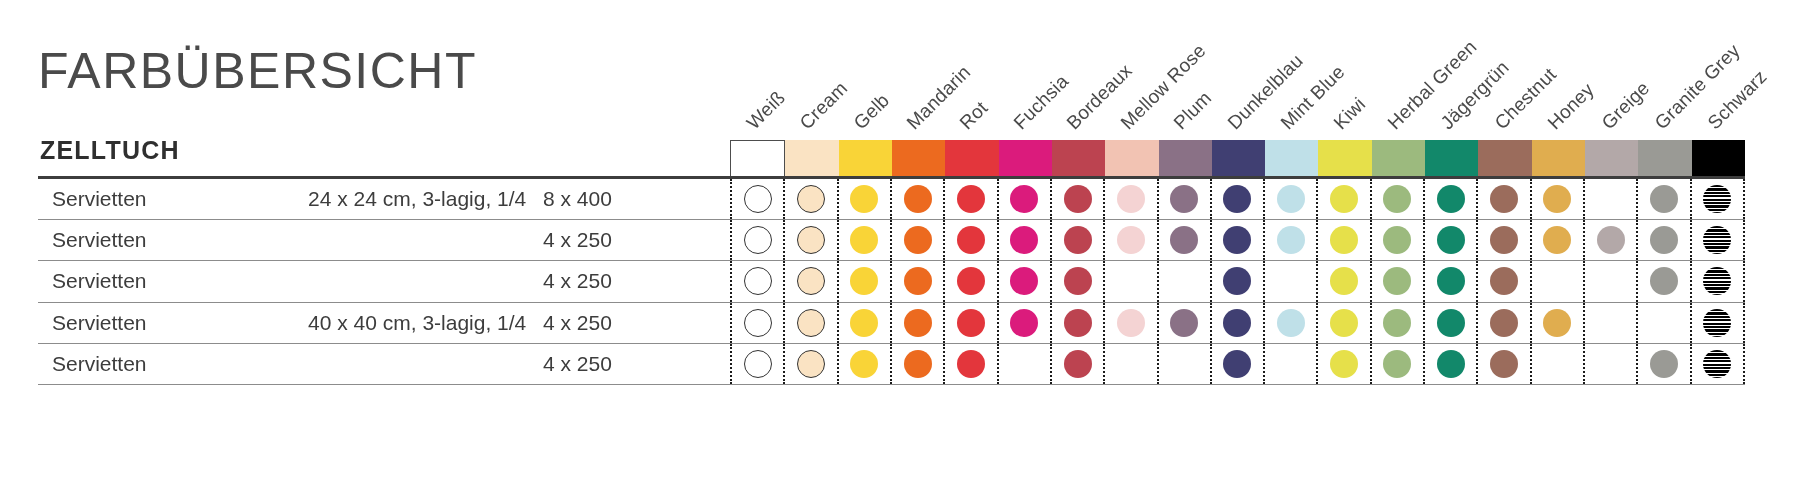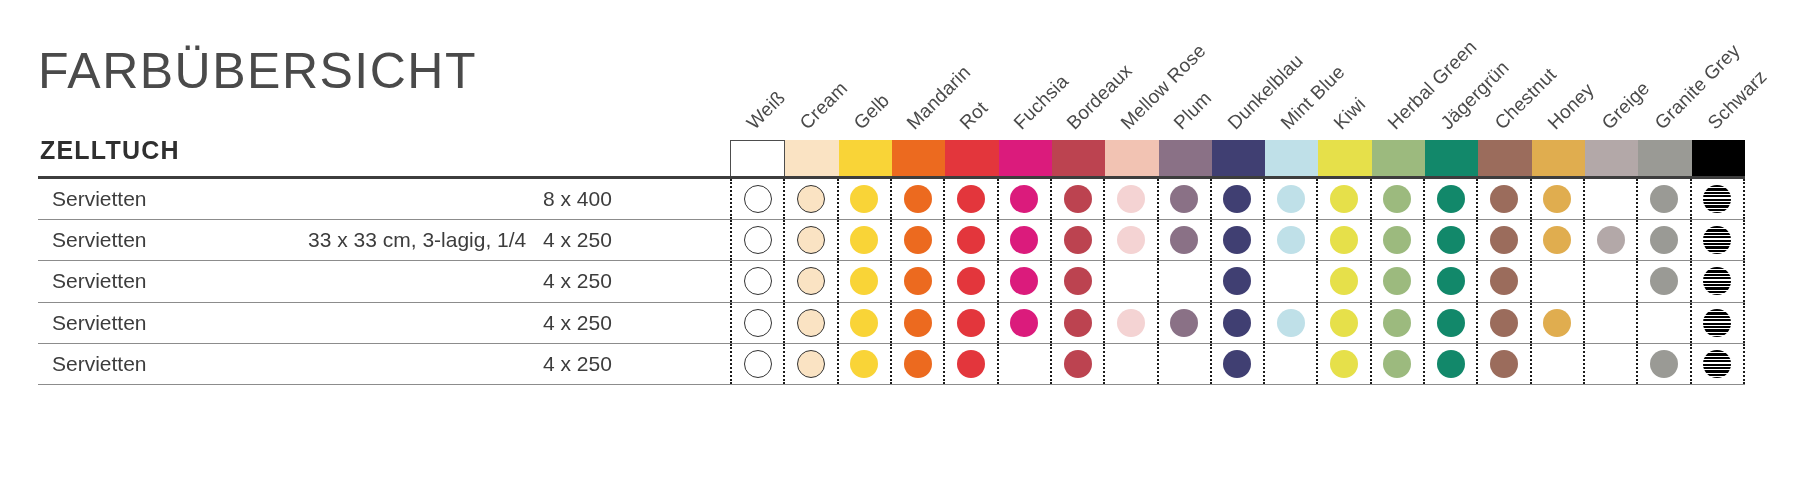--- a/index.html
+++ b/index.html
@@ -178,20 +178,21 @@
     <div class="swatch" style="background: rgb(179, 168, 168);"></div>
     <div class="swatch" style="background: rgb(154, 154, 149);"></div>
     <div class="swatch" style="background: rgb(0, 0, 0);"></div>
   </div>
 
 <div id="top-rule"></div>
 
 <div id="table">
     <div class="row">
       <div class="cell-product">Servietten</div>
+      <div class="cell-spec">24 x 24 cm, 3-lagig, 1/4</div>
       <div class="cell-pack">8 x 400</div>
       <div class="dot-area">
         <div class="dot-cell">
           <div class="dot outlined" style="background: rgb(255, 255, 255);"></div>
         </div>
         <div class="dot-cell">
           <div class="dot outlined" style="background: rgb(250, 227, 195);"></div>
         </div>
         <div class="dot-cell">
           <div class="dot" style="background: rgb(249, 212, 55);"></div>
@@ -229,84 +230,20 @@
         <div class="dot-cell">
           <div class="dot" style="background: rgb(18, 136, 106);"></div>
         </div>
         <div class="dot-cell">
           <div class="dot" style="background: rgb(155, 108, 92);"></div>
         </div>
         <div class="dot-cell">
           <div class="dot" style="background: rgb(224, 173, 79);"></div>
         </div>
         <div class="dot-cell"></div>
-        <div class="dot-cell">
-          <div class="dot" style="background: rgb(154, 154, 149);"></div>
-        </div>
-        <div class="dot-cell">
-          <div class="dot striped"></div>
-        </div>
-      </div>
-    </div>
-    <div class="row">
-      <div class="cell-product">Servietten</div>
-      <div class="cell-spec">33 x 33 cm, 3-lagig, 1/4</div>
-      <div class="cell-pack">4 x 250</div>
-      <div class="dot-area">
-        <div class="dot-cell">
-          <div class="dot outlined" style="background: rgb(255, 255, 255);"></div>
-        </div>
-        <div class="dot-cell">
-          <div class="dot outlined" style="background: rgb(250, 227, 195);"></div>
-        </div>
-        <div class="dot-cell">
-          <div class="dot" style="background: rgb(249, 212, 55);"></div>
-        </div>
-        <div class="dot-cell">
-          <div class="dot" style="background: rgb(236, 106, 31);"></div>
-        </div>
-        <div class="dot-cell">
-          <div class="dot" style="background: rgb(227, 54, 60);"></div>
-        </div>
-        <div class="dot-cell">
-          <div class="dot" style="background: rgb(219, 27, 124);"></div>
-        </div>
-        <div class="dot-cell">
-          <div class="dot" style="background: rgb(188, 67, 80);"></div>
-        </div>
-        <div class="dot-cell">
-          <div class="dot" style="background: rgb(244, 211, 211);"></div>
-        </div>
-        <div class="dot-cell">
-          <div class="dot" style="background: rgb(138, 113, 134);"></div>
-        </div>
-        <div class="dot-cell">
-          <div class="dot" style="background: rgb(64, 63, 114);"></div>
-        </div>
-        <div class="dot-cell">
-          <div class="dot" style="background: rgb(191, 224, 232);"></div>
-        </div>
-        <div class="dot-cell">
-          <div class="dot" style="background: rgb(230, 224, 74);"></div>
-        </div>
-        <div class="dot-cell">
-          <div class="dot" style="background: rgb(156, 186, 126);"></div>
-        </div>
-        <div class="dot-cell">
-          <div class="dot" style="background: rgb(18, 136, 106);"></div>
-        </div>
-        <div class="dot-cell">
-          <div class="dot" style="background: rgb(155, 108, 92);"></div>
-        </div>
-        <div class="dot-cell">
-          <div class="dot" style="background: rgb(224, 173, 79);"></div>
-        </div>
-        <div class="dot-cell">
-          <div class="dot" style="background: rgb(179, 168, 168);"></div>
-        </div>
         <div class="dot-cell">
           <div class="dot" style="background: rgb(154, 154, 149);"></div>
         </div>
         <div class="dot-cell">
           <div class="dot striped"></div>
         </div>
       </div>
     </div>
     <div class="row">
       <div class="cell-product">Servietten</div>
@@ -326,40 +263,50 @@
         </div>
         <div class="dot-cell">
           <div class="dot" style="background: rgb(227, 54, 60);"></div>
         </div>
         <div class="dot-cell">
           <div class="dot" style="background: rgb(219, 27, 124);"></div>
         </div>
         <div class="dot-cell">
           <div class="dot" style="background: rgb(188, 67, 80);"></div>
         </div>
-        <div class="dot-cell"></div>
-        <div class="dot-cell"></div>
+        <div class="dot-cell">
+          <div class="dot" style="background: rgb(244, 211, 211);"></div>
+        </div>
+        <div class="dot-cell">
+          <div class="dot" style="background: rgb(138, 113, 134);"></div>
+        </div>
         <div class="dot-cell">
           <div class="dot" style="background: rgb(64, 63, 114);"></div>
         </div>
-        <div class="dot-cell"></div>
+        <div class="dot-cell">
+          <div class="dot" style="background: rgb(191, 224, 232);"></div>
+        </div>
         <div class="dot-cell">
           <div class="dot" style="background: rgb(230, 224, 74);"></div>
         </div>
         <div class="dot-cell">
           <div class="dot" style="background: rgb(156, 186, 126);"></div>
         </div>
         <div class="dot-cell">
           <div class="dot" style="background: rgb(18, 136, 106);"></div>
         </div>
         <div class="dot-cell">
           <div class="dot" style="background: rgb(155, 108, 92);"></div>
         </div>
-        <div class="dot-cell"></div>
-        <div class="dot-cell"></div>
+        <div class="dot-cell">
+          <div class="dot" style="background: rgb(224, 173, 79);"></div>
+        </div>
+        <div class="dot-cell">
+          <div class="dot" style="background: rgb(179, 168, 168);"></div>
+        </div>
         <div class="dot-cell">
           <div class="dot" style="background: rgb(154, 154, 149);"></div>
         </div>
         <div class="dot-cell">
           <div class="dot striped"></div>
         </div>
       </div>
     </div>
     <div class="row">
       <div class="cell-product">Servietten</div>
@@ -379,20 +326,74 @@
         </div>
         <div class="dot-cell">
           <div class="dot" style="background: rgb(227, 54, 60);"></div>
         </div>
         <div class="dot-cell">
           <div class="dot" style="background: rgb(219, 27, 124);"></div>
         </div>
         <div class="dot-cell">
           <div class="dot" style="background: rgb(188, 67, 80);"></div>
         </div>
+        <div class="dot-cell"></div>
+        <div class="dot-cell"></div>
+        <div class="dot-cell">
+          <div class="dot" style="background: rgb(64, 63, 114);"></div>
+        </div>
+        <div class="dot-cell"></div>
+        <div class="dot-cell">
+          <div class="dot" style="background: rgb(230, 224, 74);"></div>
+        </div>
+        <div class="dot-cell">
+          <div class="dot" style="background: rgb(156, 186, 126);"></div>
+        </div>
+        <div class="dot-cell">
+          <div class="dot" style="background: rgb(18, 136, 106);"></div>
+        </div>
+        <div class="dot-cell">
+          <div class="dot" style="background: rgb(155, 108, 92);"></div>
+        </div>
+        <div class="dot-cell"></div>
+        <div class="dot-cell"></div>
+        <div class="dot-cell">
+          <div class="dot" style="background: rgb(154, 154, 149);"></div>
+        </div>
+        <div class="dot-cell">
+          <div class="dot striped"></div>
+        </div>
+      </div>
+    </div>
+    <div class="row">
+      <div class="cell-product">Servietten</div>
+      <div class="cell-spec">40 x 40 cm, 3-lagig, 1/4</div>
+      <div class="cell-pack">4 x 250</div>
+      <div class="dot-area">
+        <div class="dot-cell">
+          <div class="dot outlined" style="background: rgb(255, 255, 255);"></div>
+        </div>
+        <div class="dot-cell">
+          <div class="dot outlined" style="background: rgb(250, 227, 195);"></div>
+        </div>
+        <div class="dot-cell">
+          <div class="dot" style="background: rgb(249, 212, 55);"></div>
+        </div>
+        <div class="dot-cell">
+          <div class="dot" style="background: rgb(236, 106, 31);"></div>
+        </div>
+        <div class="dot-cell">
+          <div class="dot" style="background: rgb(227, 54, 60);"></div>
+        </div>
+        <div class="dot-cell">
+          <div class="dot" style="background: rgb(219, 27, 124);"></div>
+        </div>
+        <div class="dot-cell">
+          <div class="dot" style="background: rgb(188, 67, 80);"></div>
+        </div>
         <div class="dot-cell">
           <div class="dot" style="background: rgb(244, 211, 211);"></div>
         </div>
         <div class="dot-cell">
           <div class="dot" style="background: rgb(138, 113, 134);"></div>
         </div>
         <div class="dot-cell">
           <div class="dot" style="background: rgb(64, 63, 114);"></div>
         </div>
         <div class="dot-cell">

